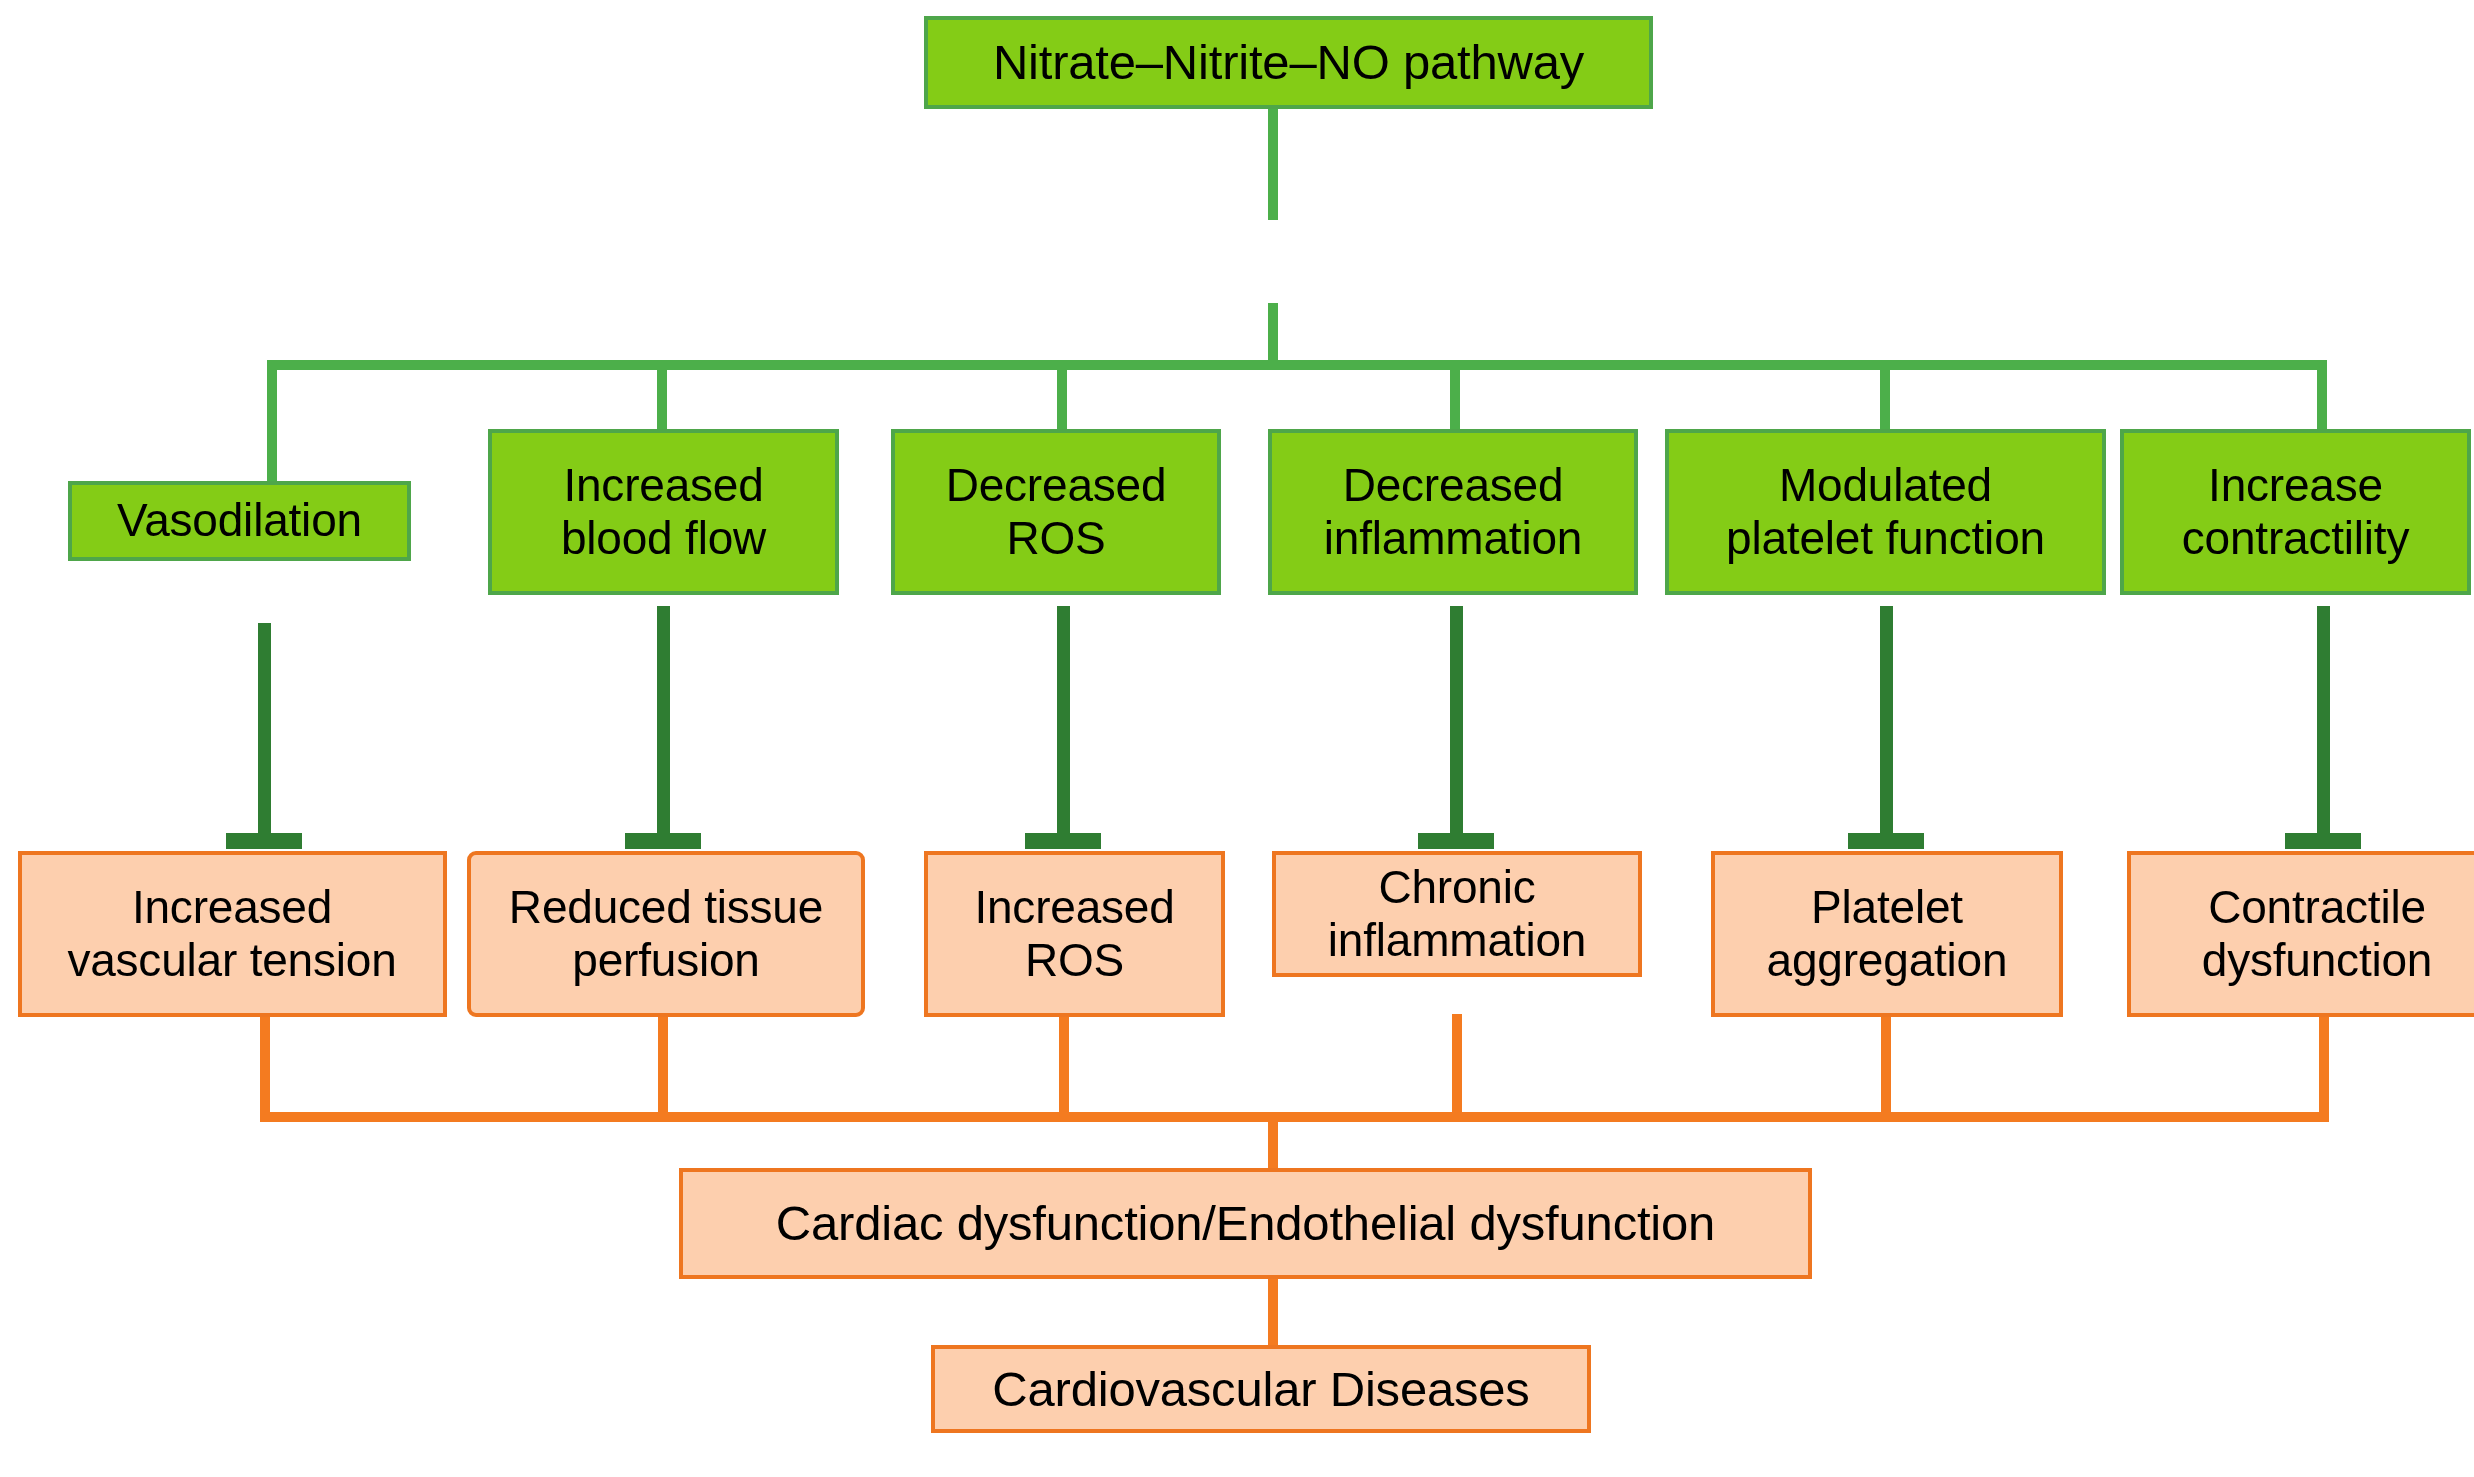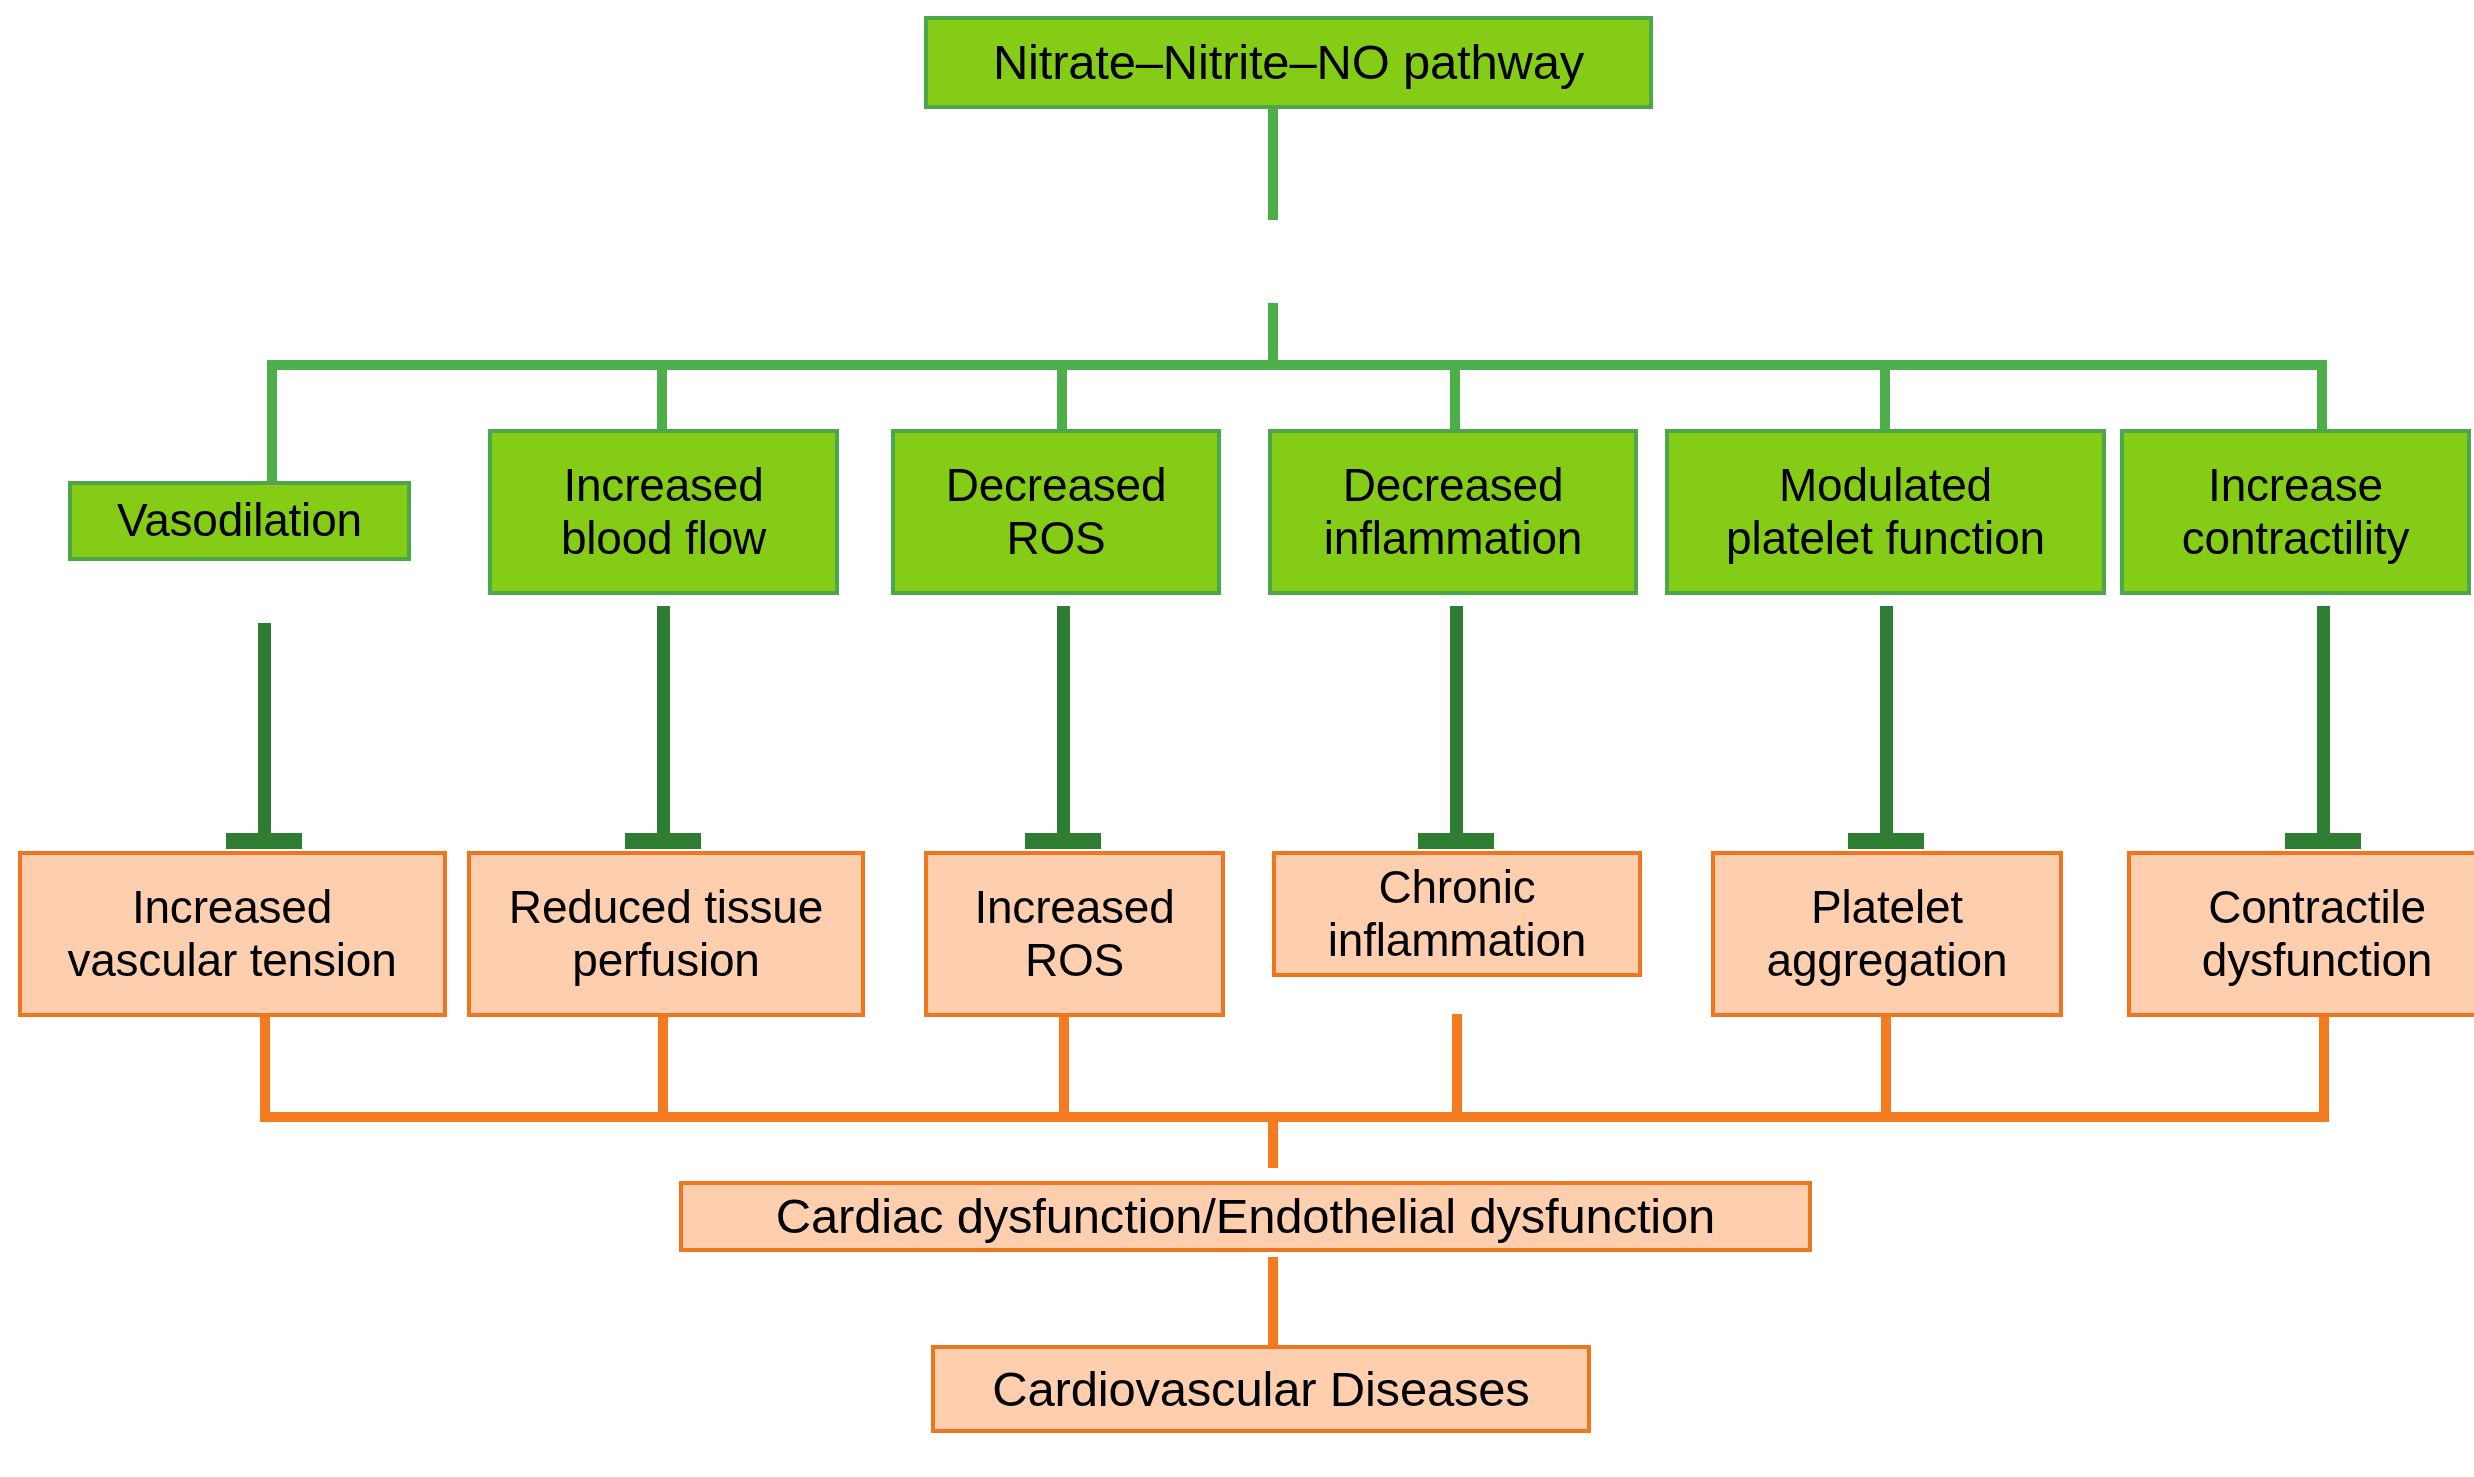--- a/index.html
+++ b/index.html
@@ -127,21 +127,21 @@
   <div class="node green t-mid" style="left:2120px; top:429px; width:351px; height:166px;">
     <span>Increase
 contractility</span>
   </div>
 
   <div class="node orange t-low" style="left:17.5px; top:851px; width:429px; height:166px;">
     <span>Increased
 vascular tension</span>
   </div>
 
-  <div class="node orange t-low" style="left:467px; top:851px; width:398px; height:166px;">
+  <div class="node orange t-low" style="left:467px; top:851px; width:398px; height:166px;border-radius:9px;">
     <span>Reduced tissue
 perfusion</span>
   </div>
 
   <div class="node orange t-low" style="left:924px; top:851px; width:301px; height:166px;">
     <span>Increased
 ROS</span>
   </div>
 
   <div class="node orange t-low" style="left:1272px; top:851px; width:370px; height:126px;">
@@ -152,21 +152,21 @@
   <div class="node orange t-low" style="left:1711px; top:851px; width:352px; height:166px;">
     <span>Platelet
 aggregation</span>
   </div>
 
   <div class="node orange t-low" style="left:2127px; top:851px; width:380px; height:166px;">
     <span>Contractile
 dysfunction</span>
   </div>
 
-  <div class="node orange t-bot" style="left:679px; top:1168px; width:1133px; height:71px;margin-top:13px;">
+  <div class="node orange t-bot" style="left:679px; top:1168px; width:1133px; height:111px;">
     <span>Cardiac dysfunction/Endothelial dysfunction</span>
   </div>
 
   <div class="node orange t-bot" style="left:931px; top:1345px; width:660px; height:88px;">
     <span>Cardiovascular Diseases</span>
   </div>
 
 </div>
 
 

